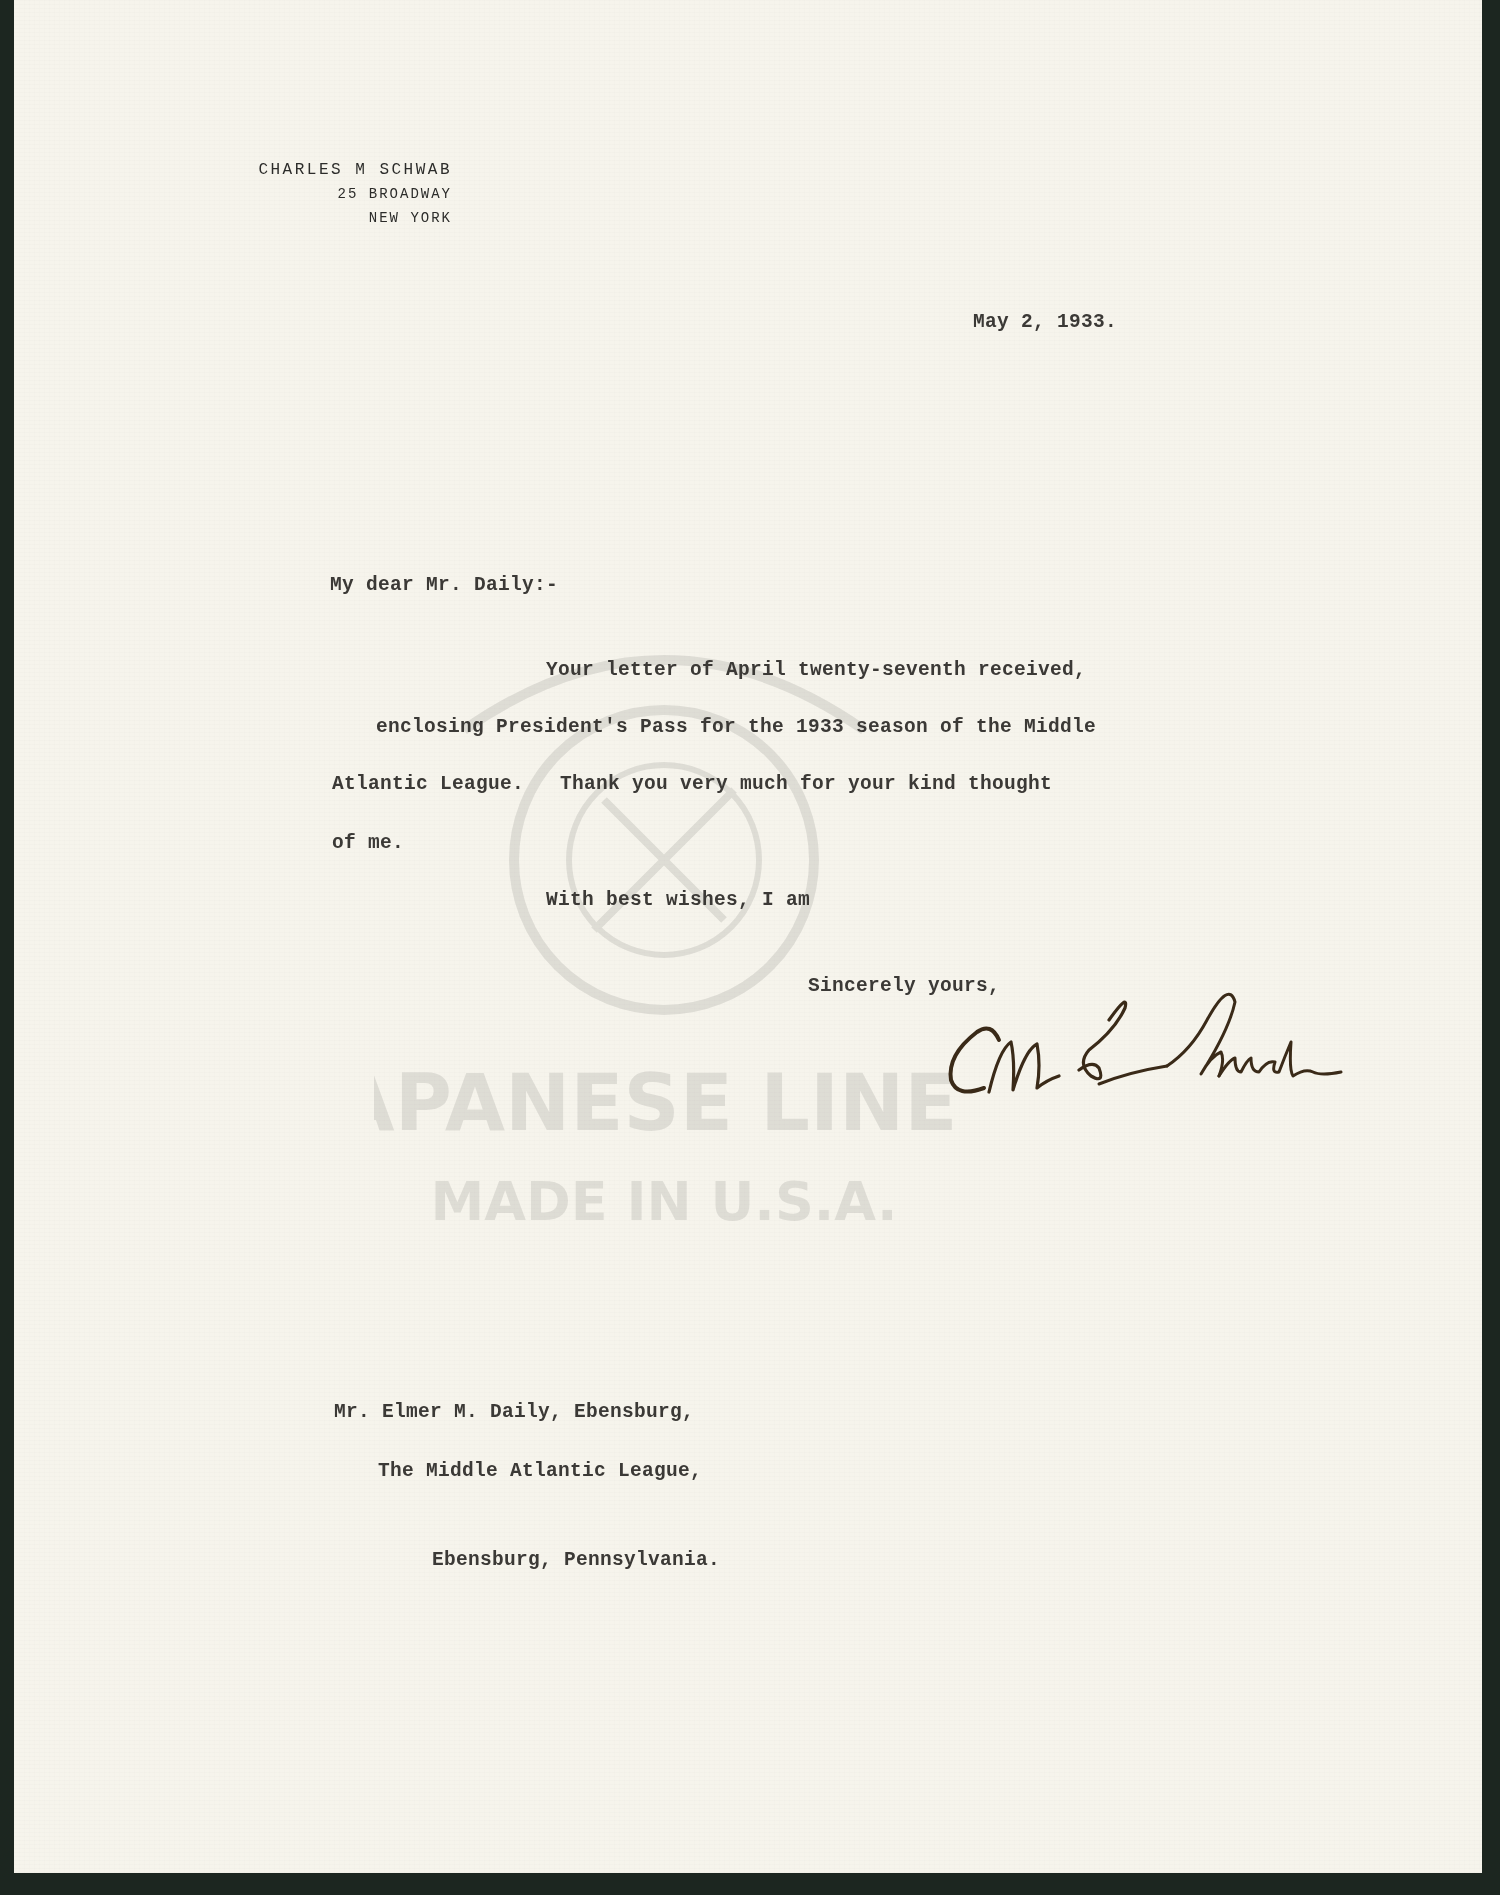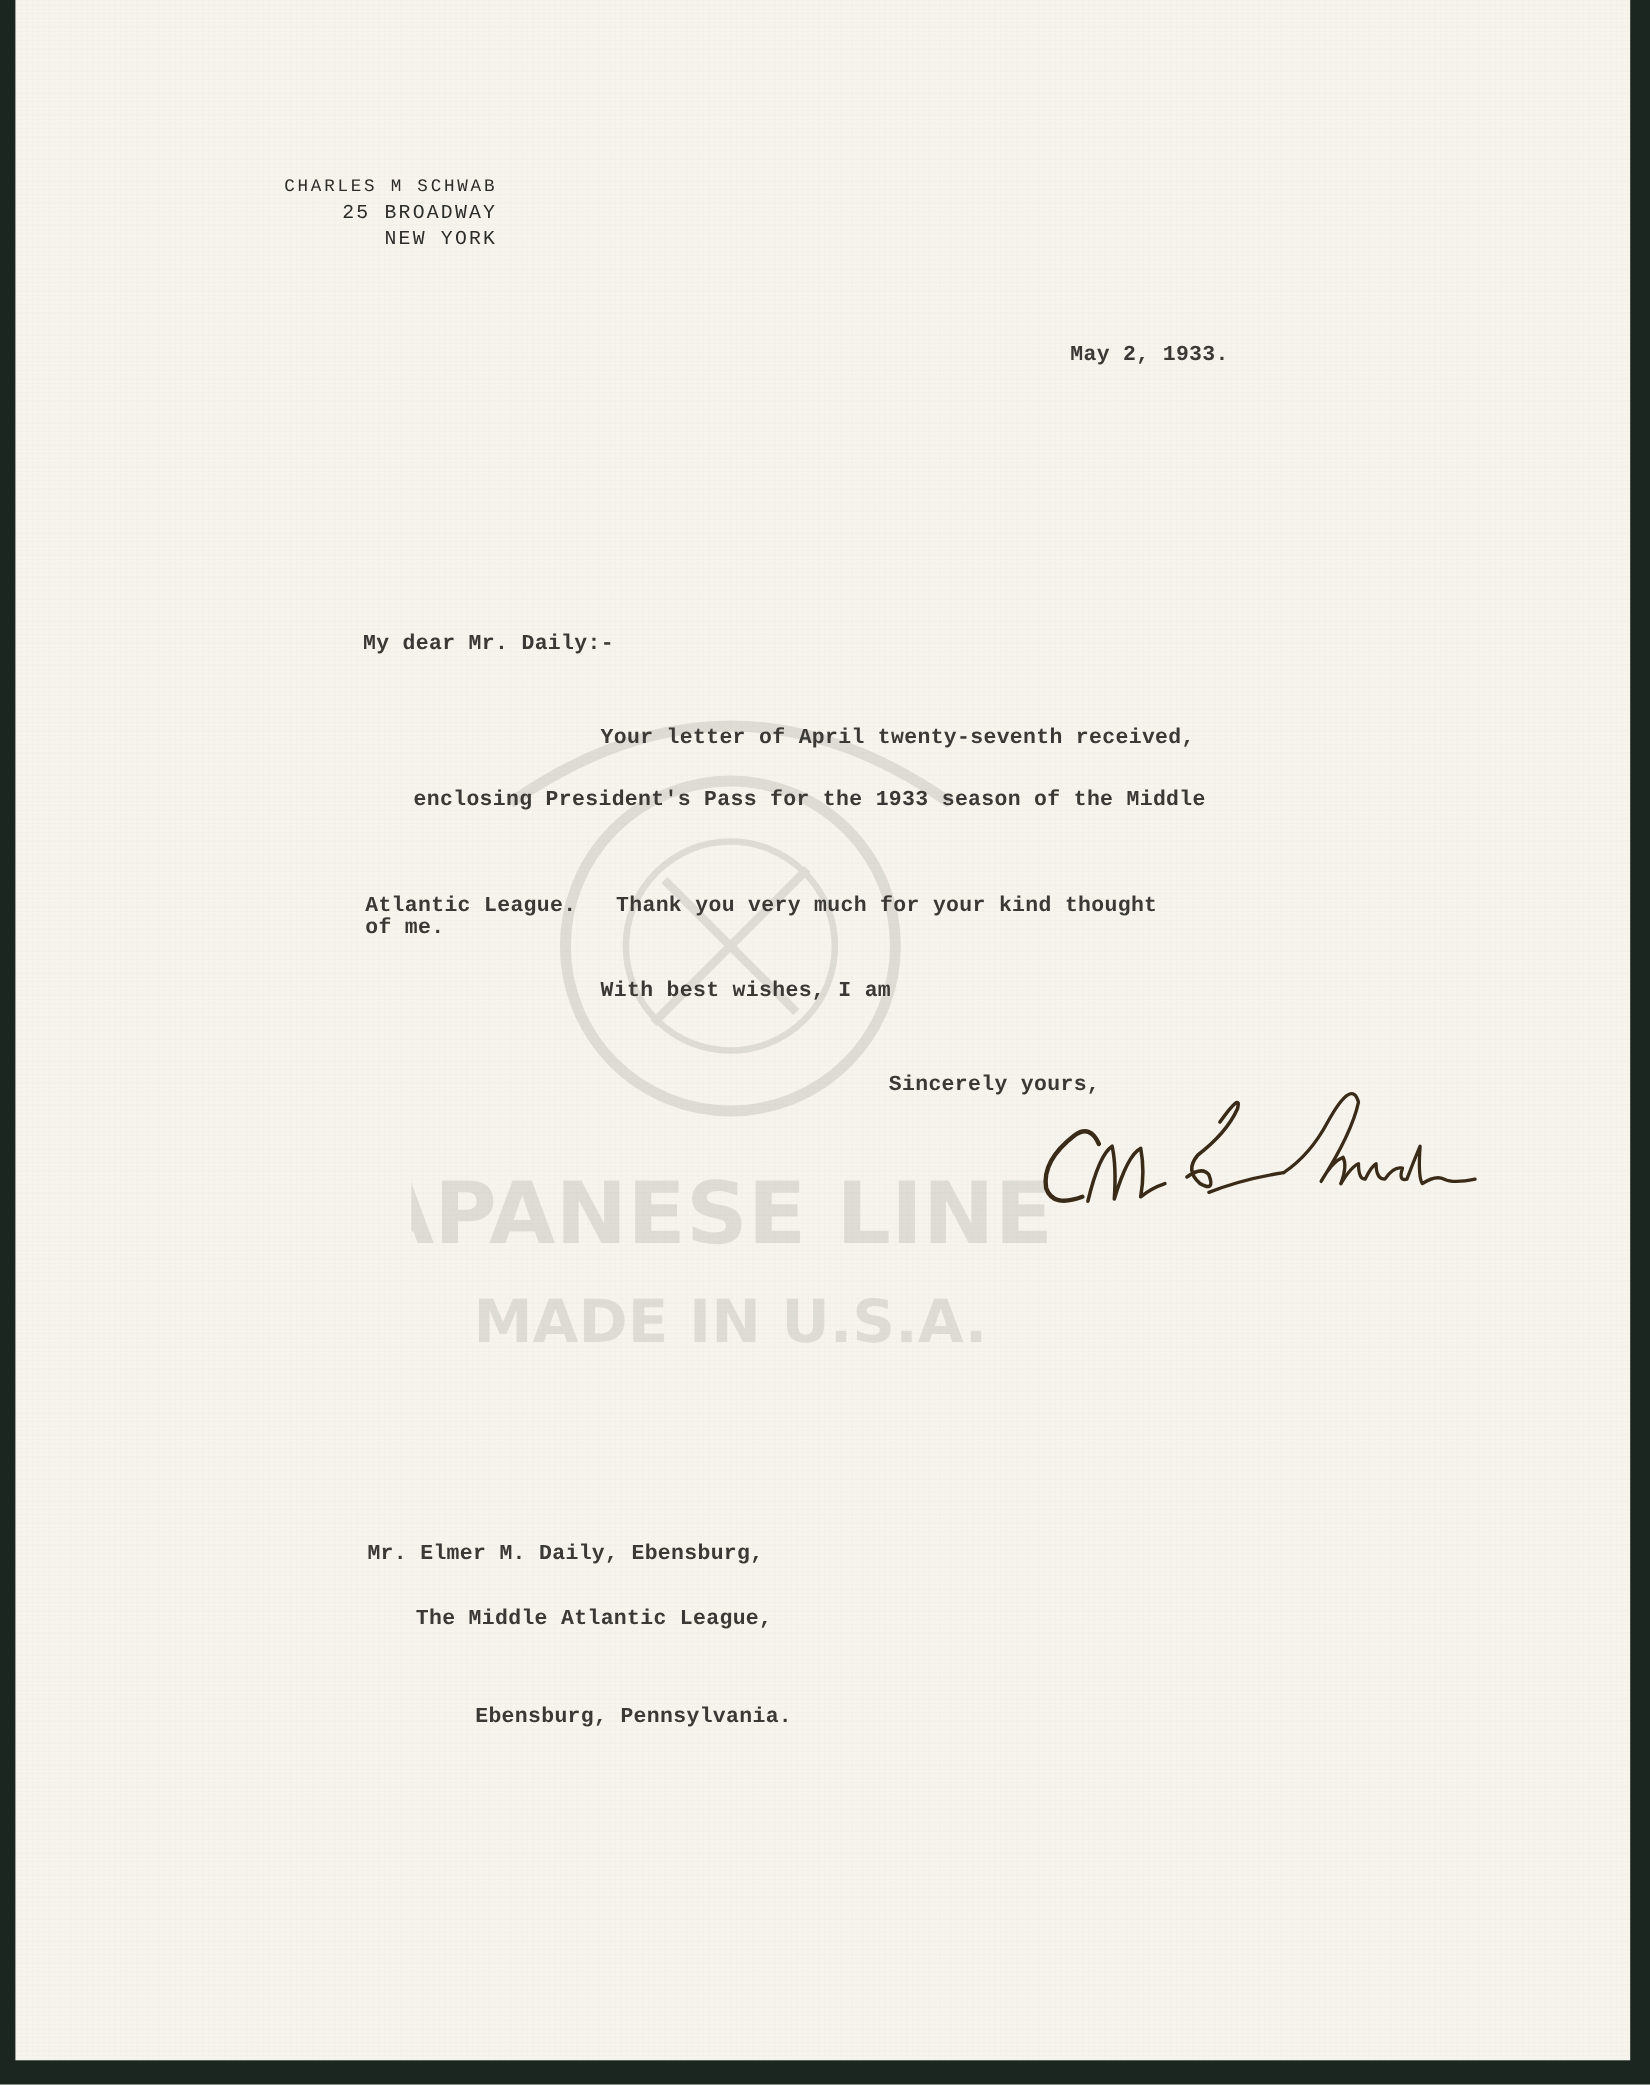--- a/index.html
+++ b/index.html
@@ -30,21 +30,21 @@
       left: 118px;
       top: 158px;
       width: 320px;
       text-align: right;
       font-family: Liberation Mono, monospace;
       color: #2c2c2a;
       letter-spacing: 2px;
       line-height: 24px;
     }
     .letterhead .name { font-size: 16px; letter-spacing: 2.5px; }
-    .letterhead .addr { font-size: 18px; }
+    .letterhead .addr { font-size: 14px; }
     .typed {
       position: absolute;
       font-family: "Liberation Mono", "DejaVu Sans Mono", monospace;
       font-weight: bold;
       font-size: 19.5px;
       color: #3b3936;
       white-space: pre;
       letter-spacing: 0.3px;
     }
     .watermark {
@@ -84,21 +84,21 @@
     <div class="addr">NEW YORK</div>
   </div>
 
   <div class="typed" style="left:959px; top:311px;">May 2, 1933.</div>
 
   <div class="typed" style="left:316px; top:574px;">My dear Mr. Daily:-</div>
 
   <div>
     <div class="typed" style="left:532px; top:659px;">Your letter of April twenty-seventh received,</div>
     <div class="typed" style="left:318px; top:716px;margin-left:44px;">enclosing President's Pass for the 1933 season of the Middle</div>
-    <div class="typed" style="left:318px; top:773px;margin-top:39px;">Atlantic League.   Thank you very much for your kind thought</div>
+    <div class="typed" style="left:318px; top:773px;">Atlantic League.   Thank you very much for your kind thought</div>
     <div class="typed" style="left:318px; top:832px;">of me.</div>
   </div>
 
   <div class="typed" style="left:532px; top:889px;">With best wishes, I am</div>
 
   <div class="typed" style="left:794px; top:975px;">Sincerely yours,</div>
 
   <svg class="signature" viewBox="0 0 440 130">
     <g fill="none" stroke="#3a2a18" stroke-linecap="round" stroke-linejoin="round">
 

